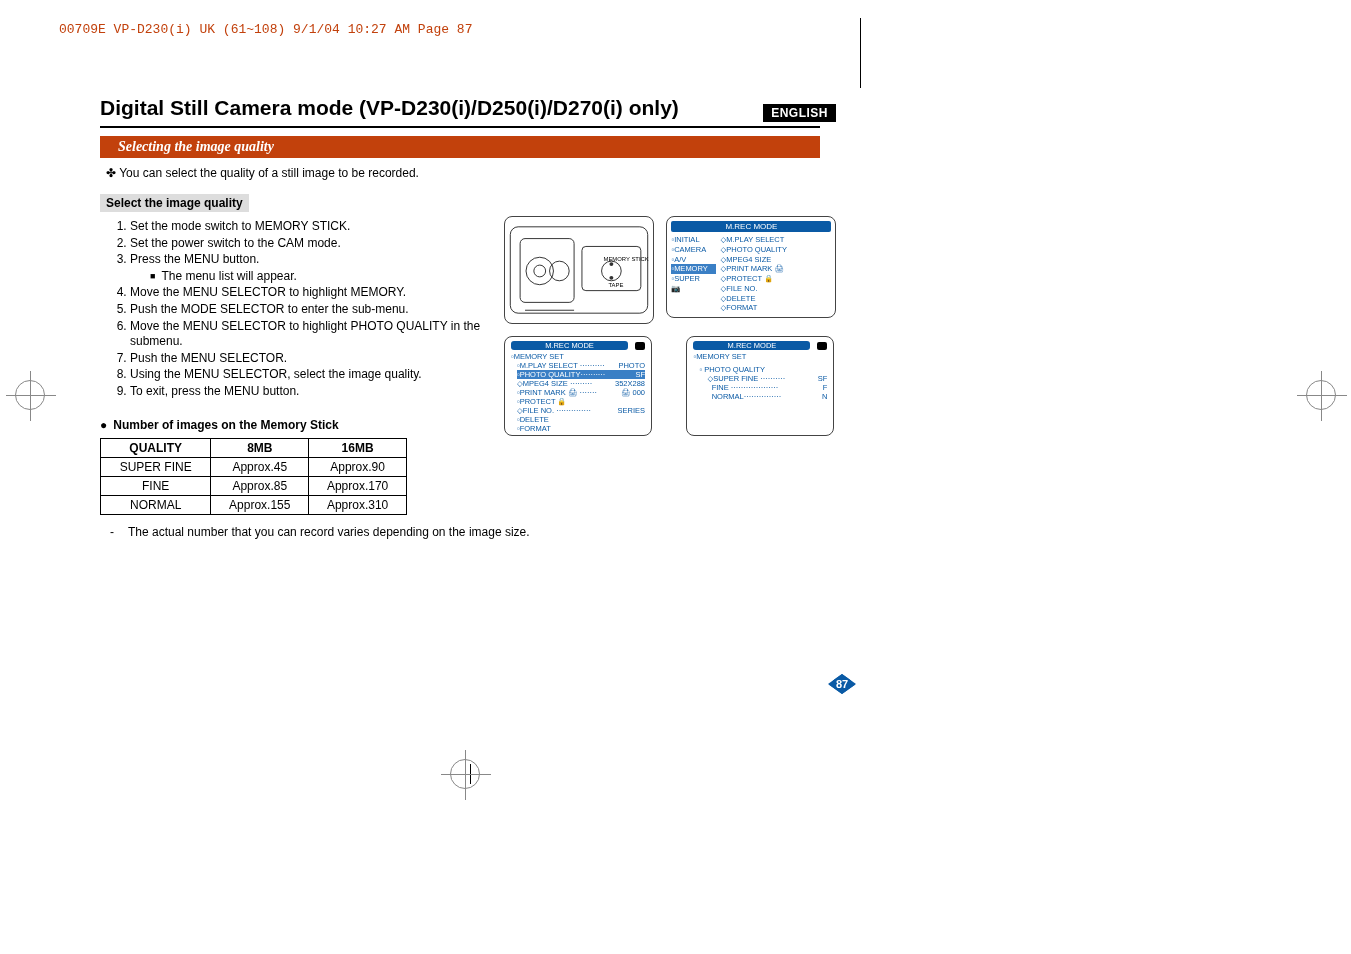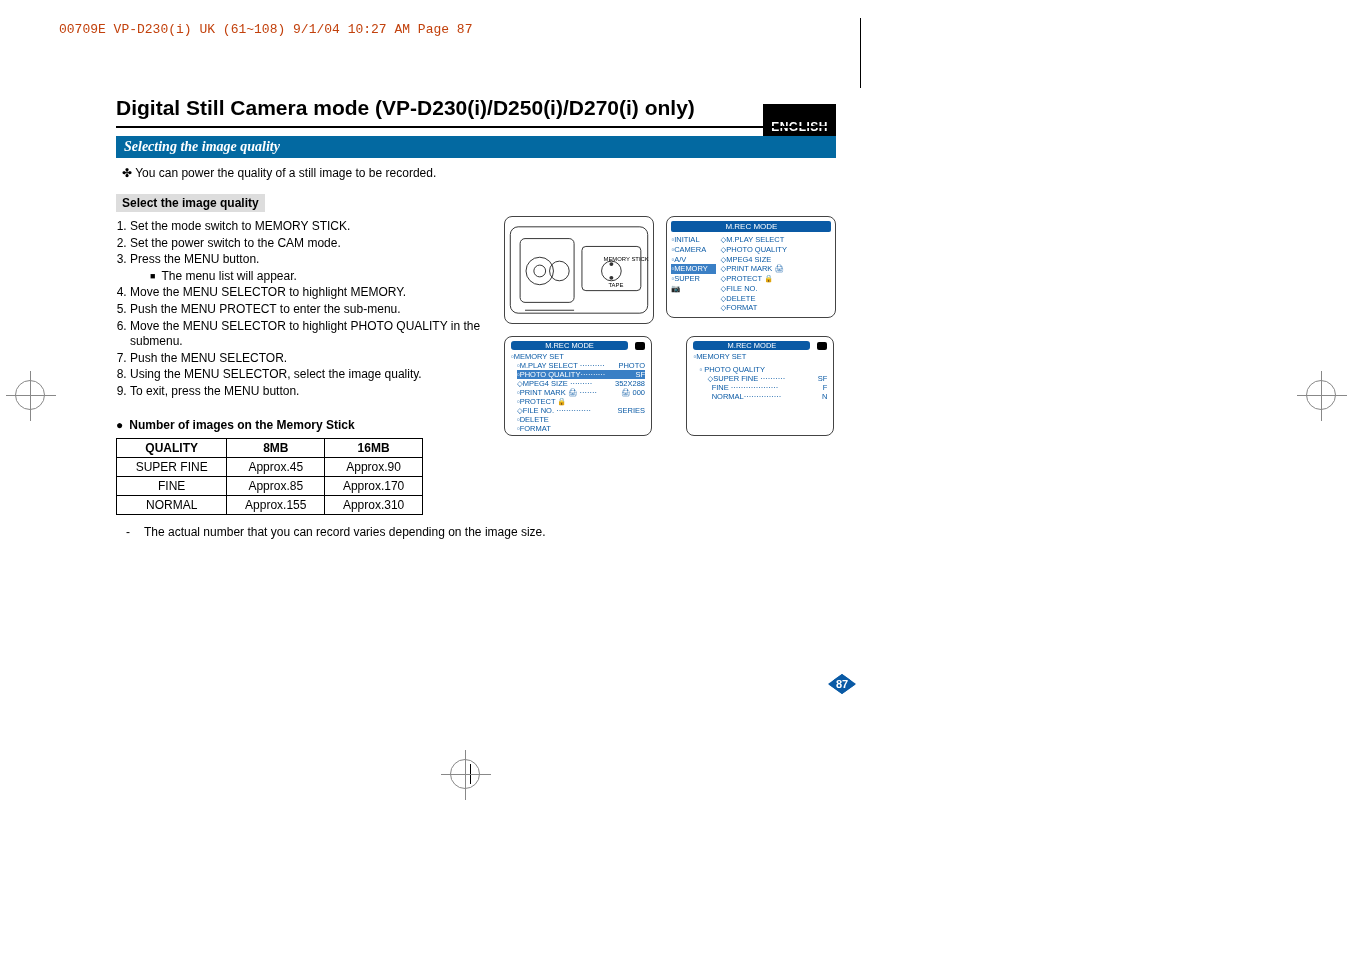--- a/index.html
+++ b/index.html
@@ -45,30 +45,30 @@
     }
     .cross-circle::before, .cross-circle::after {
       content: '';
       position: absolute;
       background: #888;
     }
     .cross-circle::before { width: 1px; height: 50px; top: -10px; left: 14px; }
     .cross-circle::after { width: 50px; height: 1px; left: -10px; top: 14px; }
     .content-area {
       position: absolute;
-      top: 96px; left: 116px;
+      top: 96px; left: 100px;
       width: 750px;
     }
     .english-badge {
       position: absolute;
       top: 104px; right: 515px;
       background: #000;
       color: #fff;
       font-weight: bold;
-      padding: 16px 8px;
+      padding: 2px 8px;
       font-size: 12px;
       letter-spacing: 0.5px;
     }
     .vertical-divider {
       position: absolute;
       top: 18px; left: 860px;
       width: 1px; height: 70px;
       background: #000;
     }
     .vertical-divider2 {
@@ -79,45 +79,45 @@
     }
     h1.doc-title {
       font-size: 21px;
       font-weight: bold;
       border-bottom: 2px solid #000;
       padding-bottom: 6px;
       margin-bottom: 8px;
       width: 720px;
     }
     .section-banner {
-      background: #0369a1;
+      background: #c2410c;
       color: #fff;
       font-style: italic;
       font-family: Georgia, 'Times New Roman', serif;
       font-weight: bold;
       font-size: 14px;
-      padding: 3px 8px;
+      padding: 3px 18px;
       width: 720px;
       margin-bottom: 8px;
     }
     .intro-line {
       font-size: 12px;
       margin: 4px 0 12px 6px;
     }
     .sub-header {
       background: #ddd;
       font-weight: bold;
       font-size: 12px;
       padding: 2px 6px;
       display: inline-block;
       margin: 2px 0 6px 0;
     }
     ol.steps {
       list-style: decimal;
-      margin-left: 14px;
+      margin-left: 30px;
       font-size: 12px;
     }
     ol.steps li {
       margin: 1px 0;
       line-height: 1.3;
     }
     ul.sub {
       list-style: none;
       margin-left: 20px;
     }
@@ -261,33 +261,33 @@
   </div>
 <div class="print-mark-bottom">
     <div class="cross-circle"></div>
   </div>
 
 <div class="english-badge">ENGLISH</div>
 
 <div class="content-area">
   <h1 class="doc-title">Digital Still Camera mode (VP-D230(i)/D250(i)/D270(i) only)</h1>
   <div class="section-banner">Selecting the image quality</div>
-  <div class="intro-line">✤  You can power the quality of a still image to be recorded.</div>
+  <div class="intro-line">✤  You can select the quality of a still image to be recorded.</div>
   <div class="sub-header">Select the image quality</div>
 
   <ol class="steps">
     <li>Set the mode switch to MEMORY STICK.</li>
     <li>Set the power switch to the CAM mode.</li>
     <li><span>Press the MENU button.</span>
       <ul class="sub">
           <li>The menu list will appear.</li>
         </ul>
     </li>
     <li>Move the MENU SELECTOR to highlight MEMORY.</li>
-    <li>Push the MENU PROTECT to enter the sub-menu.</li>
+    <li>Push the MODE SELECTOR to enter the sub-menu.</li>
     <li style="max-width:380px">Move the MENU SELECTOR to highlight PHOTO QUALITY in the submenu.</li>
     <li>Push the MENU SELECTOR.</li>
     <li><span>Using the MENU SELECTOR, select the image quality.</span>
     </li>
     <li>To exit, press the MENU button.</li>
   </ol>
 
   <div class="table-caption">Number of images on the Memory Stick</div>
   <table class="quality-table">
     <tbody>

